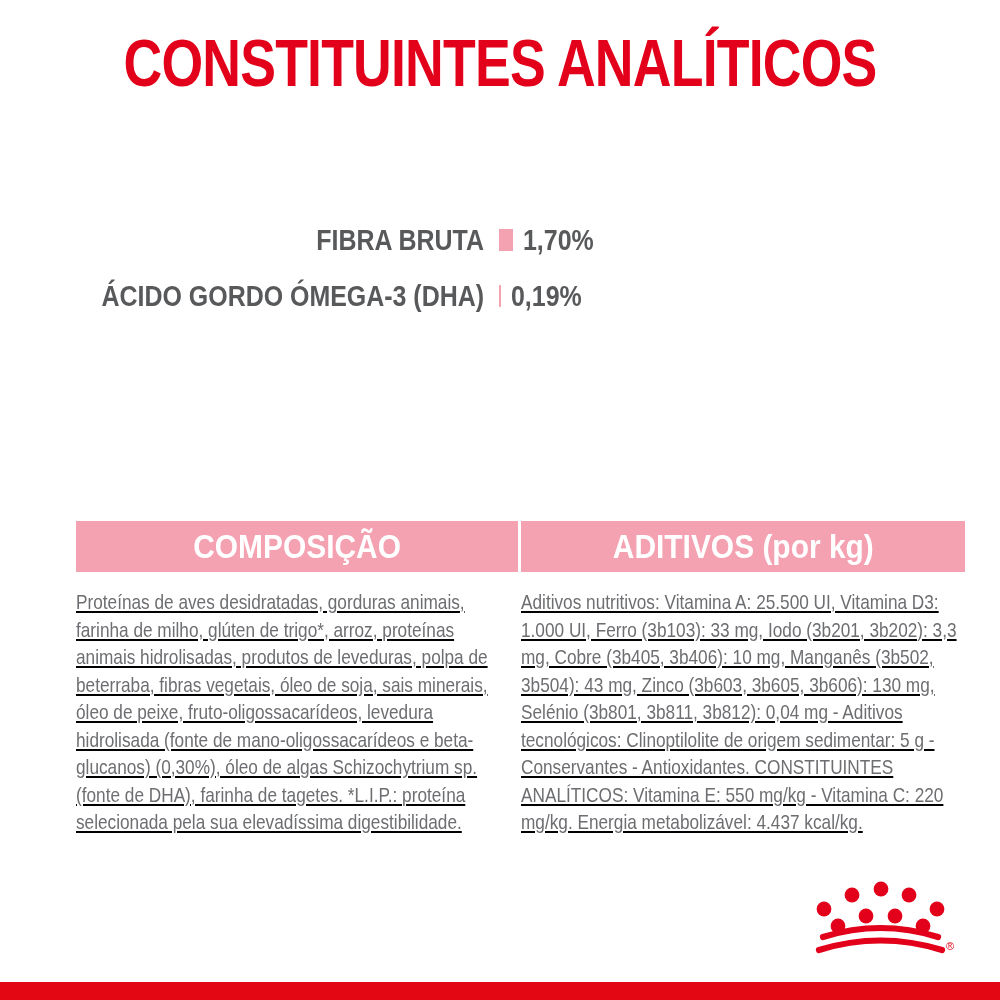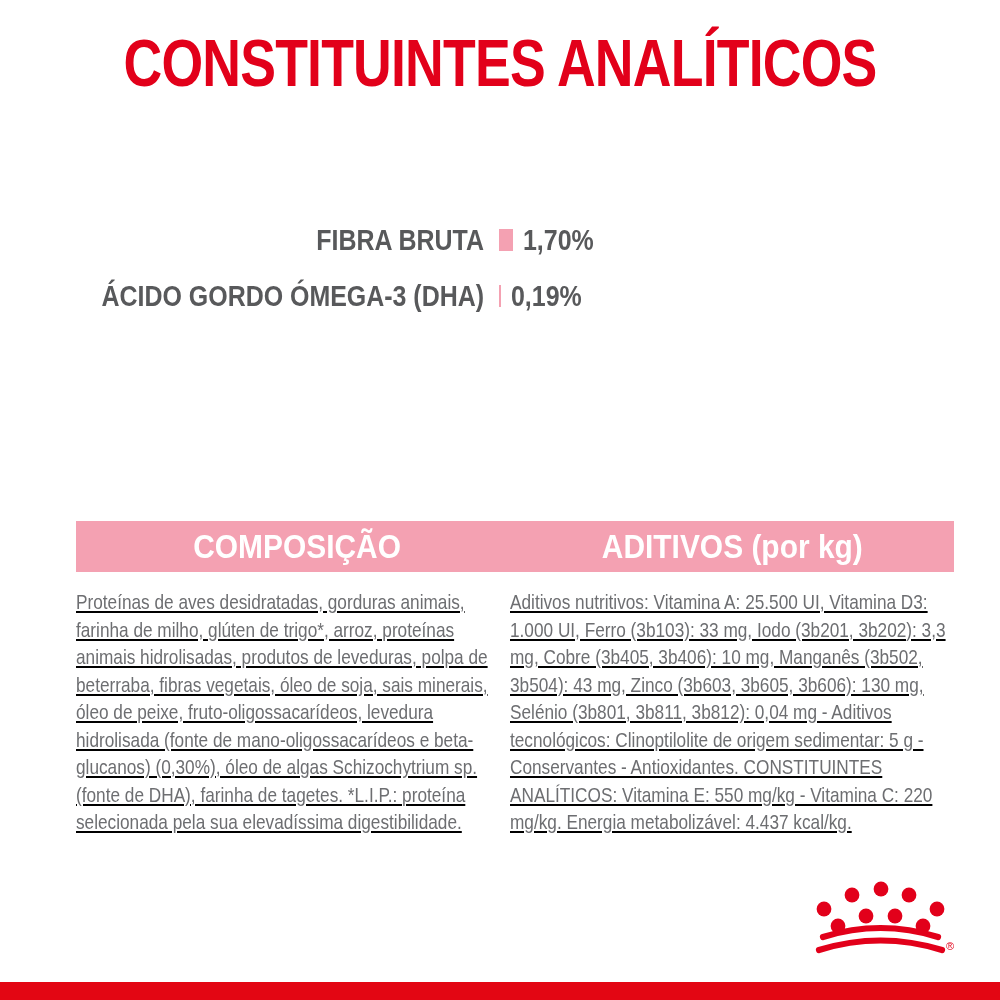--- a/index.html
+++ b/index.html
@@ -61,21 +61,21 @@
     font-weight: bold;
     color: #58595B;
     transform: scaleX(0.86);
     transform-origin: 0% 50%;
     white-space: nowrap;
   }
   
   .sections { position: absolute; top: 521px; left: 0; width: 1000px; }
   .section { position: absolute; top: 0; }
   .section.left  { left: 42px;  width: 442px; margin-left: 34px; }
-  .section.right { left: 510px; width: 444px; }
+  .section.right { left: 521px; width: 444px; }
   .section-header {
     height: 51px;
     background: #F4A1B2;
     display: flex;
     align-items: center;
     justify-content: center;
   }
   .section-header span {
     color: #ffffff;
     font-size: 34px;

